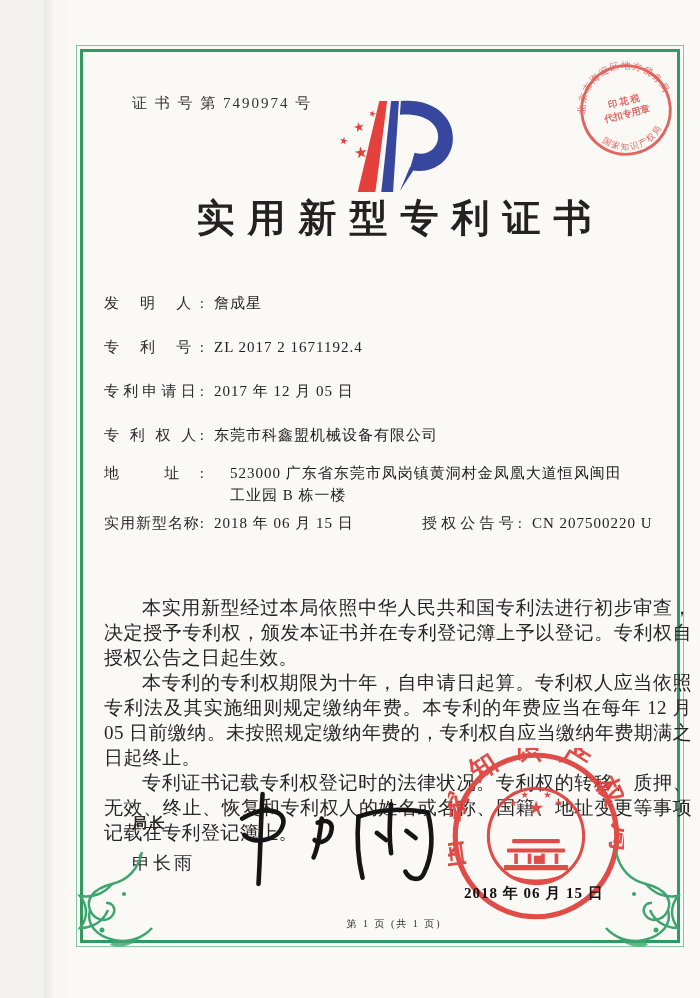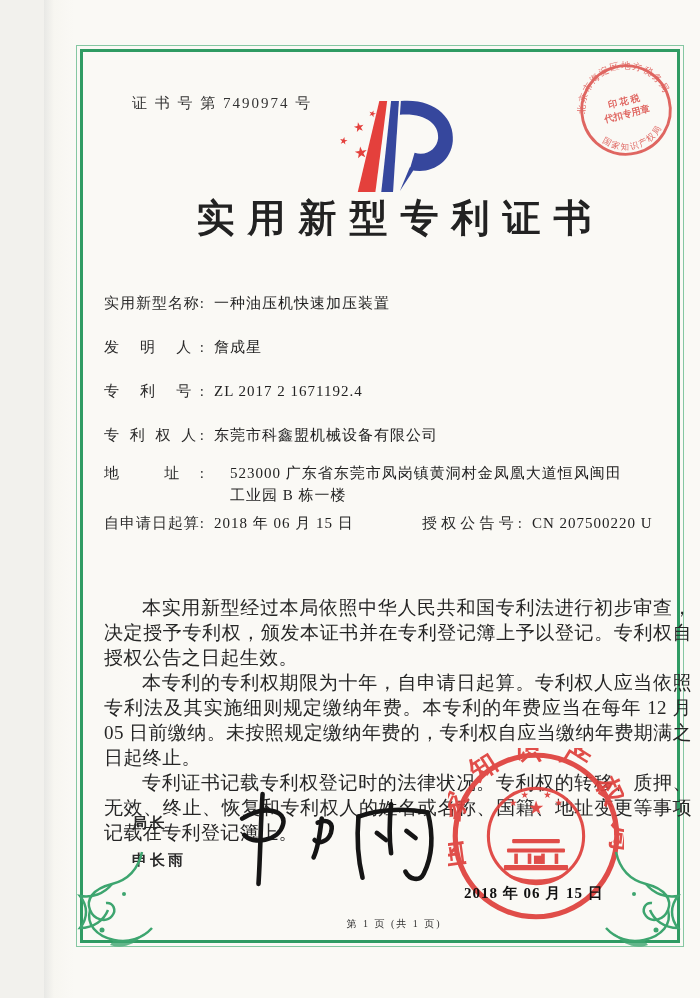--- a/index.html
+++ b/index.html
@@ -26,21 +26,21 @@
   .flabel{display:inline-block;width:100px;text-align:justify;text-align-last:justify;
           -moz-text-align-last:justify;flex:0 0 100px;color:#2b2b2b;}
   .fvalue{margin-left:10px;letter-spacing:1px;white-space:pre-line;color:#222;}
   .grant2{position:absolute;left:318px;top:0;display:flex;}
   
   .paras{position:absolute;left:60px;top:595px;width:588px;font-size:19px;line-height:25px;
          text-align:justify;color:#262626;}
   .paras p{margin:0;text-indent:2em;letter-spacing:0.4px;}
   
   .role{position:absolute;left:88px;top:814px;font-size:15px;letter-spacing:3px;font-weight:600;text-align:center;}
-  .dname{position:absolute;left:88px;top:851px;font-size:15px;letter-spacing:3px;font-weight:700;}
+  .dname{position:absolute;left:88px;top:851px;font-size:18px;letter-spacing:3px;font-weight:400;}
   .sig{position:absolute;left:182px;top:788px;width:218px;height:102px;}
   
   .seal{position:absolute;left:404px;top:748px;width:176px;height:176px;opacity:.93;}
   .seal-date{position:absolute;left:420px;top:884px;font-size:15px;letter-spacing:1px;color:#111;
              font-weight:600;z-index:5;}
   
   .stamp{position:absolute;left:532px;top:60px;width:100px;height:100px;transform:rotate(-14deg);opacity:.9;z-index:3;}
   
   .flourish{position:absolute;width:100px;height:100px;z-index:2;}
   .fl-left{left:24px;top:850px;}
@@ -84,42 +84,42 @@
       <textPath href="#taxBottom" startOffset="50%" text-anchor="middle">国家知识产权局</textPath>
     </text>
     <text x="70" y="62" font-size="13" fill="#dd5752" text-anchor="middle" font-weight="bold">印 花 税</text>
     <text x="70" y="80" font-size="13" fill="#dd5752" text-anchor="middle" font-weight="bold">代扣专用章</text>
   </svg>
 
   <div class="title">实用新型专利证书</div>
 
   <div class="fields">
     <div class="frow">
-      <span class="flabel">实用新型名称:</span>
-      <span class="fvalue">一种油压机快速加压装置</span>
-    </div>
-    <div class="frow">
       <span class="flabel">发 明 人:</span>
       <span class="fvalue">詹成星</span>
     </div>
     <div class="frow">
       <span class="flabel">专 利 号:</span>
       <span class="fvalue">ZL 2017 2 1671192.4</span>
+    </div>
+    <div class="frow">
+      <span class="flabel">专利申请日:</span>
+      <span class="fvalue">2017 年 12 月 05 日</span>
     </div>
     <div class="frow tight">
       <span class="flabel">专 利 权 人:</span>
       <span class="fvalue">东莞市科鑫盟机械设备有限公司</span>
     </div>
     <div class="frow addr">
       <span class="flabel">地 址:</span>
       <span class="fvalue">523000 广东省东莞市凤岗镇黄洞村金凤凰大道恒风闽田
 工业园 B 栋一楼</span>
     </div>
     <div class="frow">
-      <span class="flabel">自申请日起算:</span>
+      <span class="flabel">实用新型名称:</span>
       <span class="fvalue">2018 年 06 月 15 日</span>
       <span class="grant2">
         <span class="flabel">授权公告号:</span>
         <span class="fvalue">CN 207500220 U</span>
       </span>
     </div>
   </div>
 
   <div class="paras">
     <p>本实用新型经过本局依照中华人民共和国专利法进行初步审查，决定授予专利权，颁发本证书并在专利登记簿上予以登记。专利权自授权公告之日起生效。</p>

